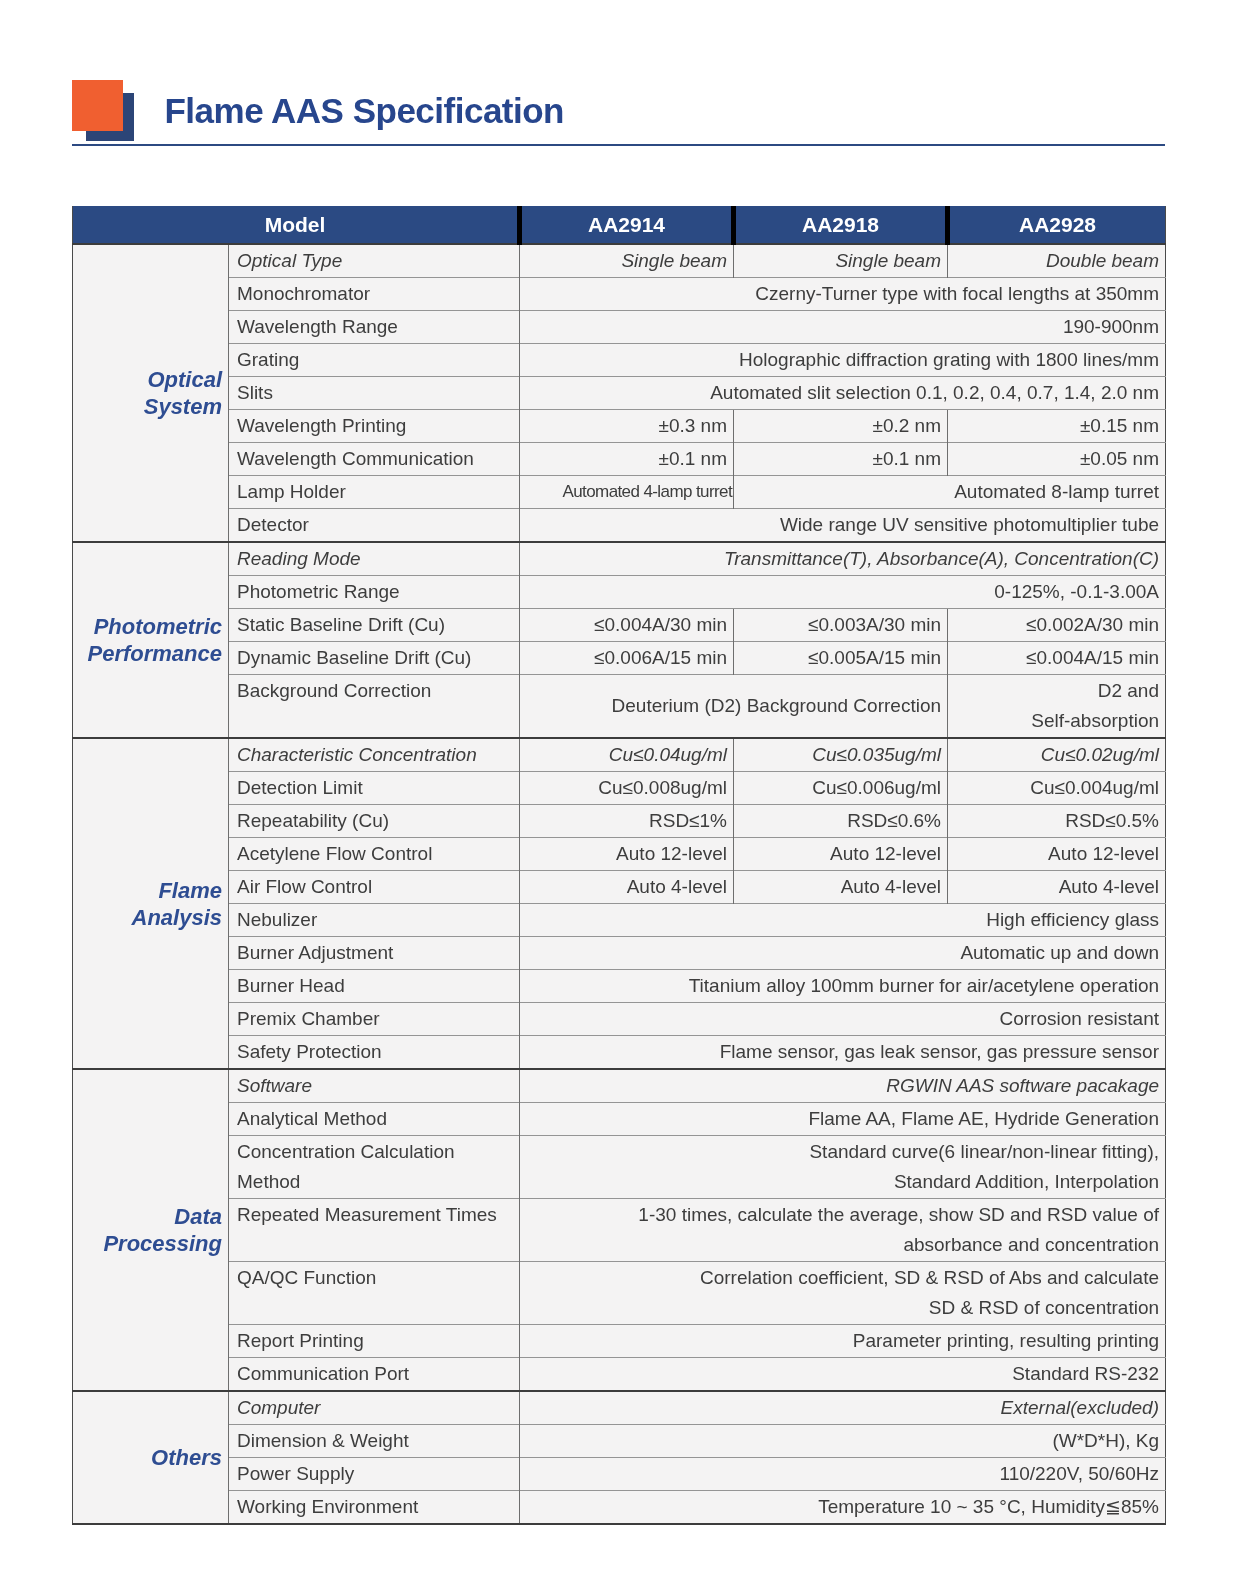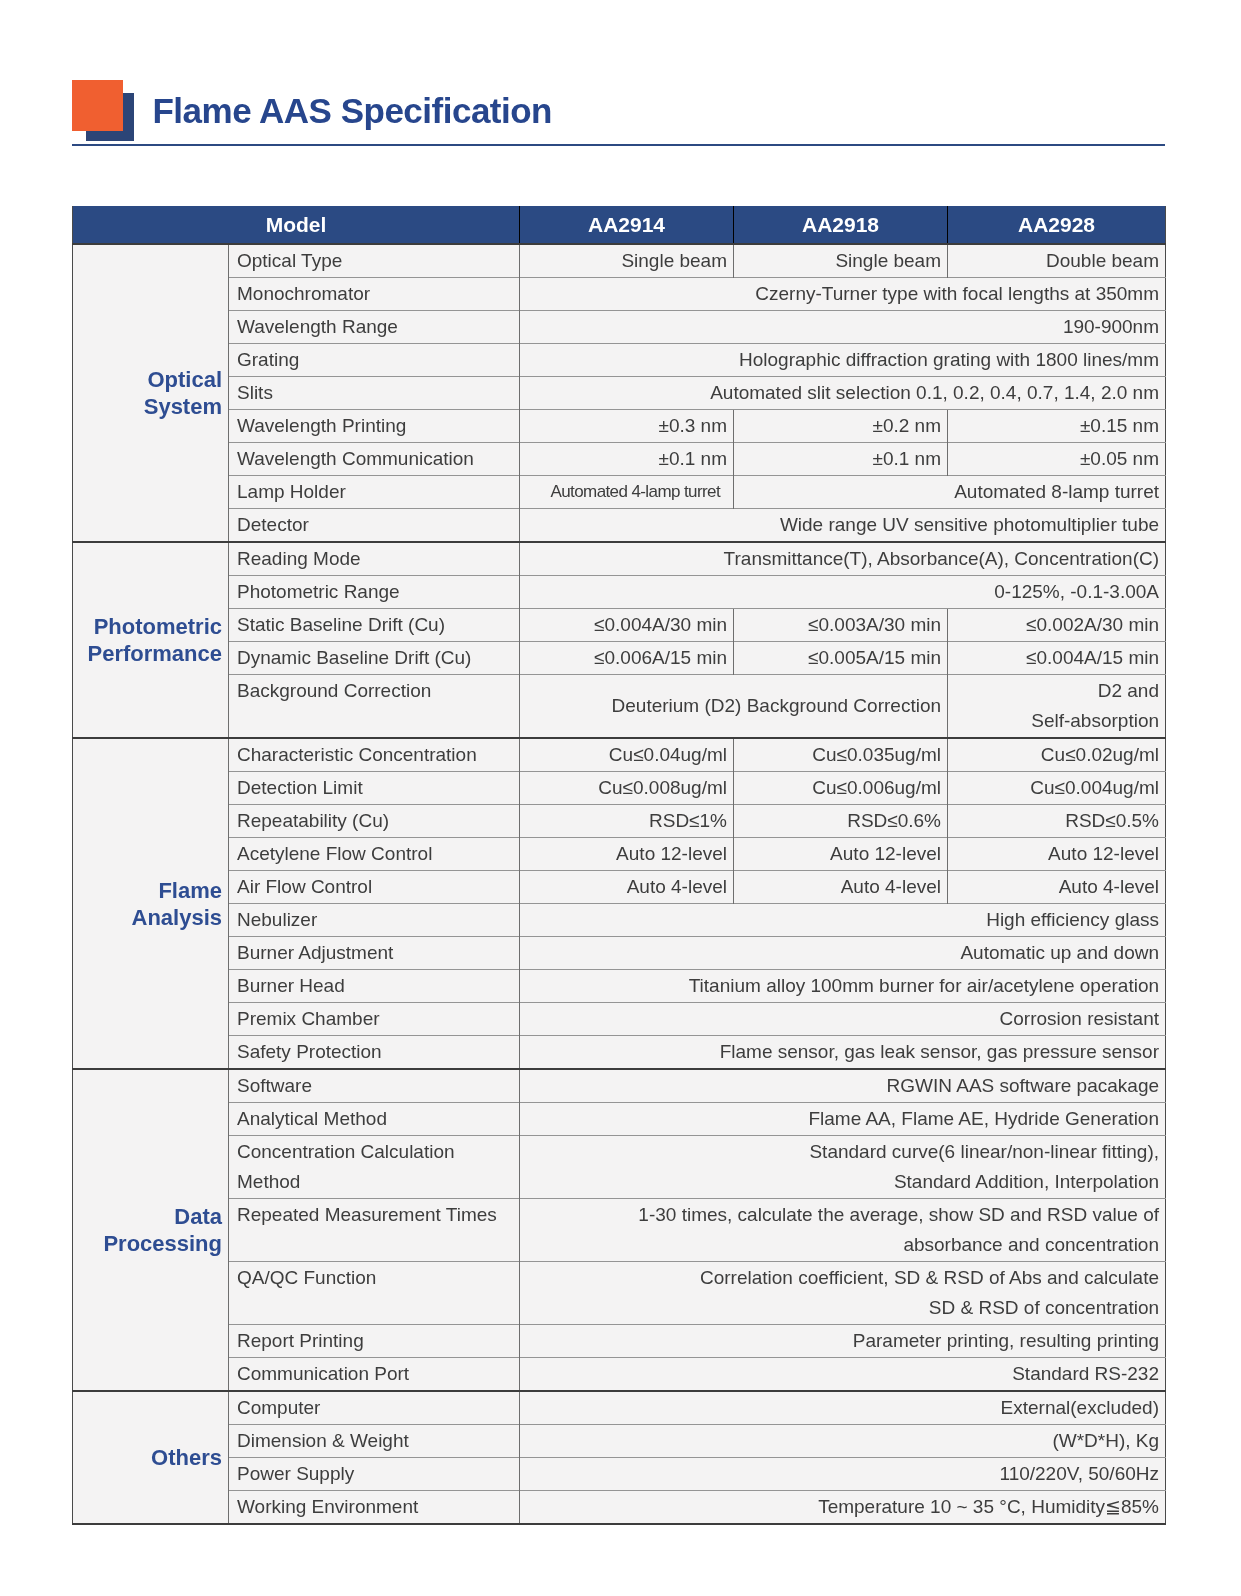--- a/index.html
+++ b/index.html
@@ -7,52 +7,52 @@
     width:1241px;height:1596px;position:relative;
     font-family:"Liberation Sans","DejaVu Sans",sans-serif;
     color:#3d3d3d;
   }
   
   .title-block{position:absolute;left:72px;top:80px;width:1093px;height:66px;}
   .logo{position:relative;width:66px;height:62px;display:inline-block;vertical-align:middle;}
   .logo .sq-back{position:absolute;left:14px;top:13px;width:48px;height:48px;background:#2c4577;}
   .logo .sq-front{position:absolute;left:0;top:0;width:51px;height:51px;background:#f05f30;}
   .page-title{
-    display:inline-block;vertical-align:middle;margin-left:10px;
+    display:inline-block;vertical-align:middle;margin-left:22px;
     font-size:35px;font-weight:bold;color:#27468d;letter-spacing:-0.5px;
   }
   .title-rule{position:absolute;left:72px;top:144px;width:1093px;height:0;
     border-top:2.5px solid #2c4a82;}
   
   .spec-wrap{position:absolute;left:72px;top:206px;width:1093px;}
   table.spec{
     width:1093px;border-collapse:collapse;table-layout:fixed;
     font-size:19px;
   }
   table.spec th{
     background:#2b4a83;color:#ffffff;font-weight:bold;font-size:21px;
-    height:37px;padding:0;border-left:1px solid #000000;
+    height:37px;padding:0;border-left:5px solid #000000;
   }
   table.spec th:first-child{border-left:none;margin-top:40px;}
   table.spec td{
     background:#f4f3f3;
     border-top:1px solid #949494;
     border-left:1px solid #6e6e6e;
     padding:1px 6px;line-height:30px;height:30px;
     white-space:pre-line;
   }
   table.spec{border:1px solid #4a4a4a;border-bottom:2px solid #3c3c3c;border-top:none;}
   table.spec td.group{
     font-weight:bold;color:#2e4d92;font-size:22px;text-align:right;
     vertical-align:middle;border-left:none;line-height:27px;
   }
   table.spec td.prop{text-align:left;vertical-align:top;padding-left:8px;}
   table.spec td.val{text-align:right;vertical-align:middle;}
-  table.spec td.small{font-size:17px;letter-spacing:-0.6px;padding-left:1px;padding-right:13px;}
-  table.spec tr.section-start td{border-top:2px solid #3c3c3c;}
+  table.spec td.small{font-size:17px;letter-spacing:-0.6px;padding-left:1px;padding-right:1px;}
+  table.spec tr.section-start td{border-top:2px solid #3c3c3c;font-style:italic;}
 </style>
 </head>
 <body>
 
 <div class="title-block">
   <span class="logo">
     <span class="sq-back"></span>
     <span class="sq-front"></span>
   </span>
   <span class="page-title">Flame AAS Specification</span>

